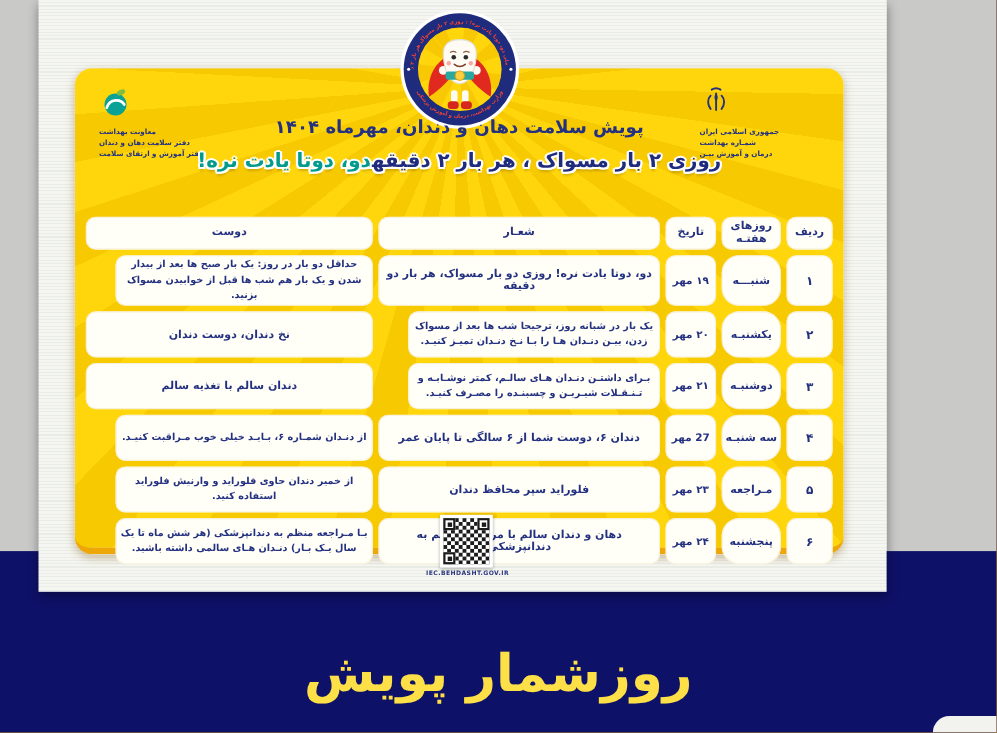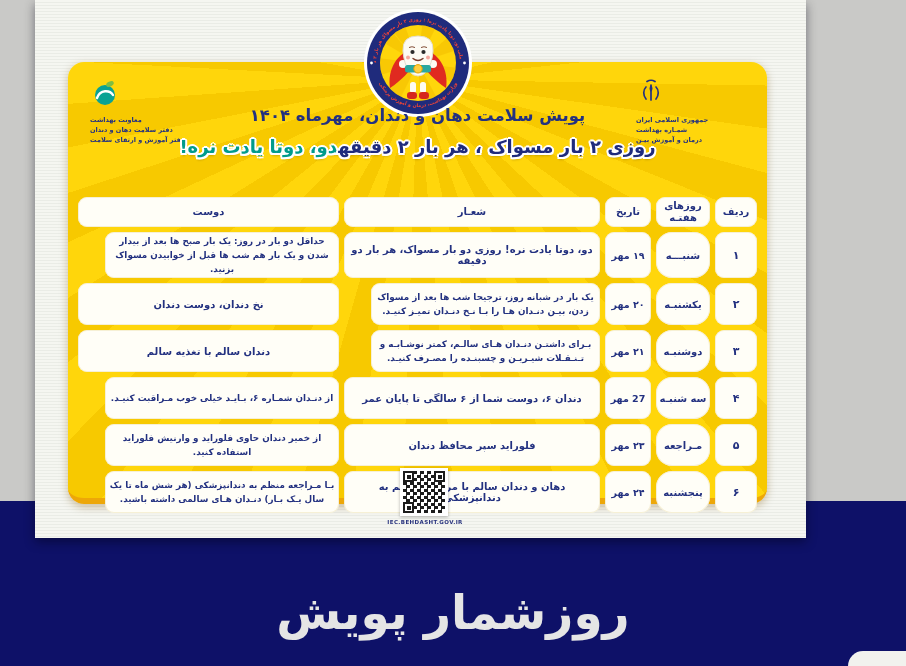--- a/index.html
+++ b/index.html
@@ -65,21 +65,21 @@
   .finder{position:absolute;width:11px;height:11px;border:2.5px solid #1c1c1c;background:#fff;box-sizing:border-box;}
   .finder.tl{left:0;top:0;} .finder.tr{right:0;top:0;} .finder.bl{left:0;bottom:0;}
   .finder::after{content:"";position:absolute;inset:1.5px;background:#1c1c1c;}
   .qr-caption{
     position:absolute;left:325px;top:519px;width:130px;text-align:center;
     font-size:5.5px;font-weight:bold;color:#2a357f;letter-spacing:.4px;
   }
   
   .footer-caption{
     position:absolute;left:0;bottom:26px;width:100%;text-align:center;direction:rtl;
-    color:#e5e5e5;font-size:47px;font-weight:bold;letter-spacing:-1px;
+    color:#fde047;font-size:47px;font-weight:bold;letter-spacing:-1px;
   }
   .corner-blob{
     position:absolute;right:0;bottom:0;width:58px;height:15px;background:#f2f2ee;
     border-top-left-radius:20px;
   }
 </style>
 </head>
 <body>
 
 <div class="gray-band"></div>

